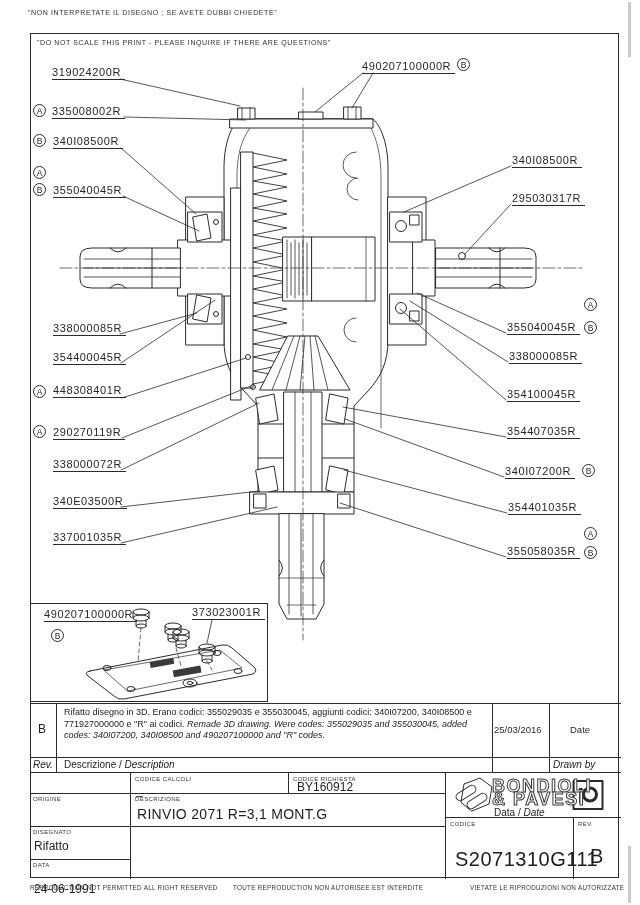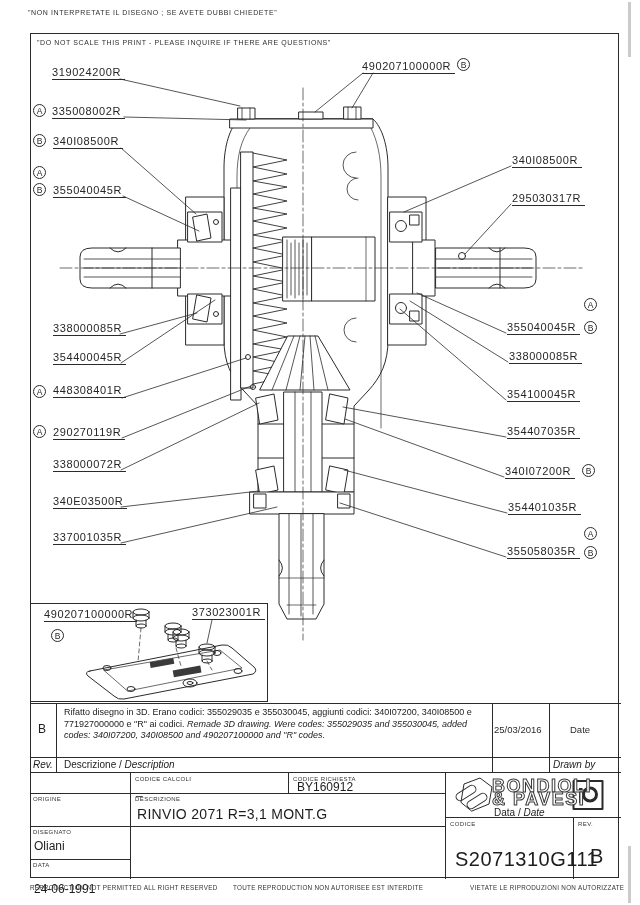--- a/index.html
+++ b/index.html
@@ -312,21 +312,21 @@
   <div class="hline" style="left:445px;top:817px;width:176px;"></div>
 
   <div class="tiny" style="left:135px;top:776px;">CODICE CALCOLI</div>
   <div class="abs val-md" style="left:136px;top:783px;">_</div>
   <div class="tiny" style="left:293px;top:776px;">CODICE RICHIESTA</div>
   <div class="abs val-md" style="left:297px;top:780px;">BY160912</div>
   <div class="tiny" style="left:33px;top:796px;">ORIGINE</div>
   <div class="tiny" style="left:135px;top:796px;">DESCRIZIONE</div>
   <div class="abs val-lg" style="left:137px;top:806px;">RINVIO 2071 R=3,1 MONT.G</div>
   <div class="tiny" style="left:33px;top:829px;">DISEGNATO</div>
-  <div class="abs val-md" style="left:34px;top:839px;">Oliani</div>
+  <div class="abs val-md" style="left:34px;top:839px;">Rifatto</div>
   <div class="tiny" style="left:33px;top:862px;">DATA</div>
   <div class="abs val-md" style="left:34px;top:866px;margin-top:16px;">24-06-1991</div>
   <div class="tiny" style="left:450px;top:821px;">CODICE</div>
   <div class="abs val-xl" style="left:455px;top:848px;">S2071310G111</div>
   <div class="tiny" style="left:578px;top:821px;">REV.</div>
   <div class="abs val-xl" style="left:590px;top:845px;">B</div>
 
   <div class="abs logo-txt" style="left:492px;top:780px;">BONDIOLI</div>
   <div class="abs logo-txt" style="left:492px;top:793px;">&amp; PAVESI</div>
 

